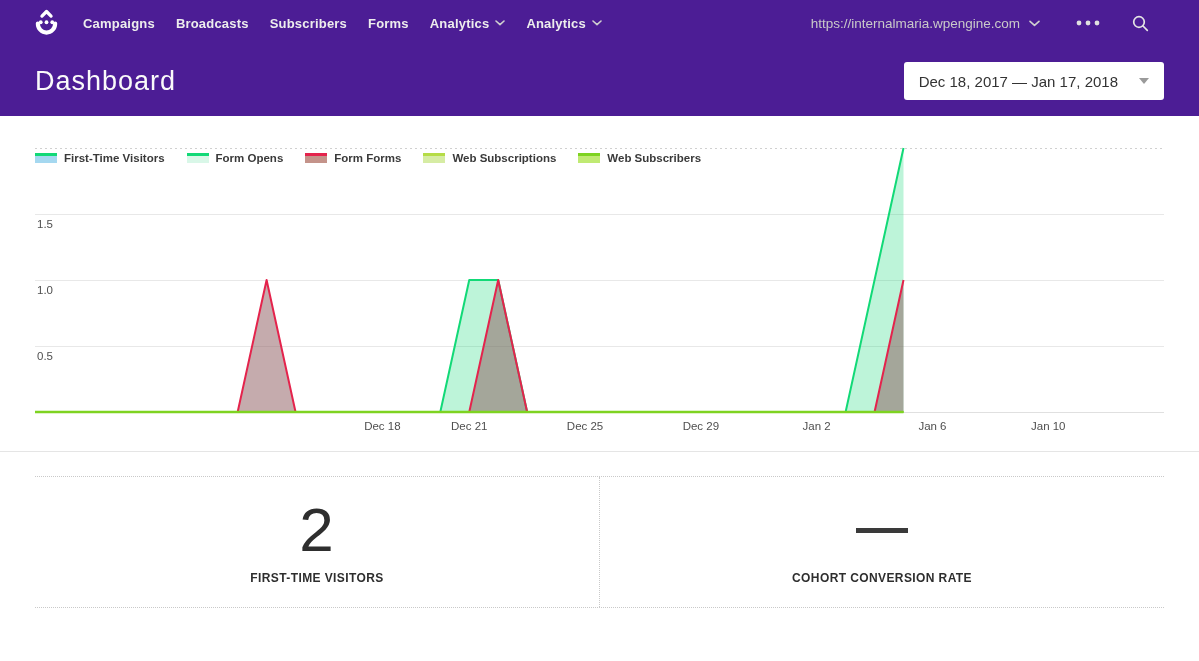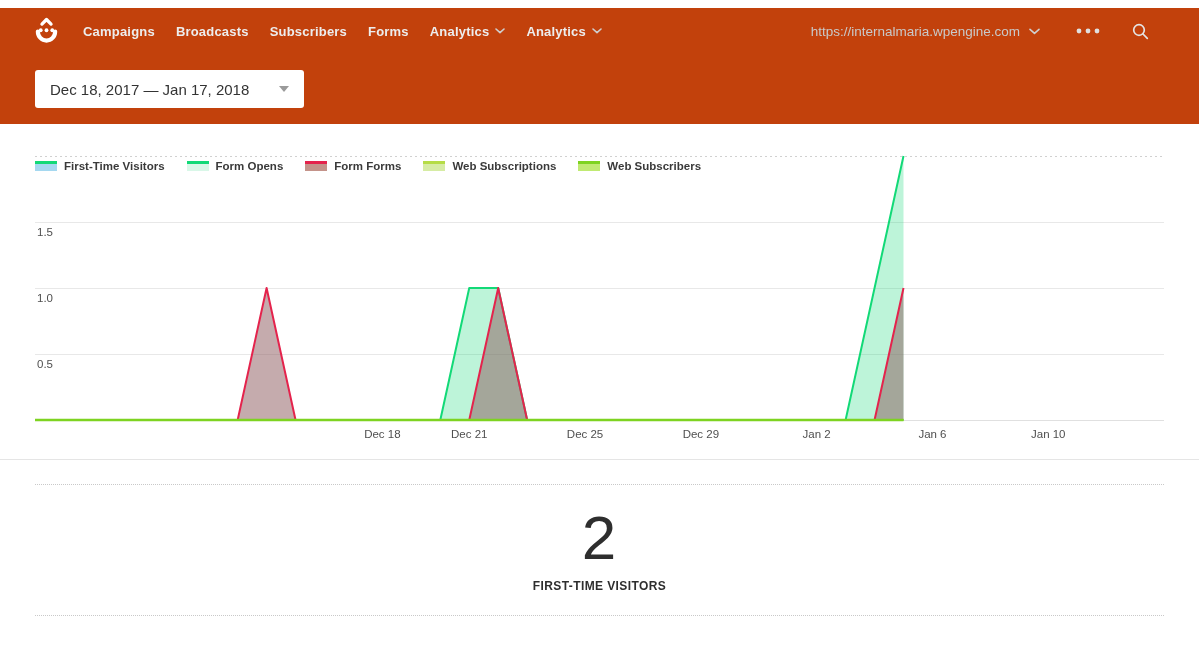--- a/index.html
+++ b/index.html
@@ -3,37 +3,37 @@
 <meta charset="utf-8">
 <style>
   * { box-sizing: border-box; }
   html,body { margin:0; padding:0; }
   body {
     width:1199px; height:661px; overflow:hidden;
     background:#ffffff;
     font-family:"Liberation Sans", sans-serif;
   }
   
-  .header { background:#c2410c; height:116px;margin-top:8px; }
+  .header { background:#4c1d95; height:116px; }
   .nav-row { display:flex; align-items:center; height:46px; padding:0 50px 0 30px; }
   .logo { width:33px; height:33px; margin-right:20px; flex:0 0 auto; cursor:pointer; }
   .nav-items { display:flex; gap:21px; list-style:none; margin:0; padding:0; }
   .nav-item { color:#ededed; font-size:13px; font-weight:bold; letter-spacing:.2px;
               display:flex; align-items:center; gap:6px; cursor:pointer; white-space:nowrap; }
   .flex-spacer { flex:1; }
   .account-switcher { display:flex; align-items:center; gap:9px; color:#c9c9c9;
                       font-size:13.5px; cursor:pointer; white-space:nowrap; }
   .icon-btn { background:none; border:none; padding:0; cursor:pointer; display:flex; align-items:center; }
   .more-btn { margin-left:36px; }
   .search-btn { margin-left:32px; }
   .title-row { display:flex; align-items:center; justify-content:space-between;
                height:70px; padding:0 35px; }
   .page-title { color:#fafafa; font-size:27px; font-weight:300; letter-spacing:1px; }
   .date-btn { background:#ffffff; border:none; border-radius:3px; height:38px;
-              display:flex; align-items:center; gap:30px; padding:0 15px;
+              display:flex; align-items:center; gap:21px; padding:0 15px;
               font-family:"Liberation Sans", sans-serif;
               font-size:15px; color:#333333; cursor:pointer; }
   .caret-down { width:0; height:0; border-left:5px solid transparent;
                 border-right:5px solid transparent; border-top:6px solid #9a9a9a; }
   
   .chart-section { position:relative; height:336px; border-bottom:1px solid #e5e5e5; }
   .chart-svg { position:absolute; top:0; left:0; }
   .legend { position:absolute; top:36px; left:35px; display:flex; gap:22px; }
   .legend-item { display:flex; align-items:center; gap:7px; font-size:11.5px;
                  font-weight:bold; color:#3a3a3a; cursor:pointer; white-space:nowrap; }
@@ -103,20 +103,21 @@
       </svg>
     </button>
     <button class="icon-btn search-btn">
       <svg width="17" height="17" viewBox="0 0 17 17">
         <circle cx="7" cy="7" r="5.3" stroke="#e5e5e5" stroke-width="1.7" fill="none"></circle>
         <line x1="11" y1="11" x2="15.3" y2="15.3" stroke="#e5e5e5" stroke-width="1.7" stroke-linecap="round"></line>
       </svg>
     </button>
   </div>
   <div class="title-row">
+    <div class="page-title">Dashboard</div>
     <button class="date-btn">
       <span>Dec 18, 2017 — Jan 17, 2018</span>
       <span class="caret-down"></span>
     </button>
   </div>
 </div>
 
 <div class="chart-section">
   <svg id="chart-svg" class="chart-svg" width="1199" height="336" viewBox="0 116 1199 336">
       <line x1="35" x2="1164" y1="346" y2="346" stroke="#e8e8e8" stroke-width="1" shape-rendering="crispEdges"></line>
@@ -167,13 +168,19 @@
         <span>Web Subscribers</span>
       </div>
     </div>
 </div>
 
 <div class="stats-section" id="stats-row">
     <div class="stat-cell">
       <div class="stat-value">2</div>
       <div class="stat-label">FIRST-TIME VISITORS</div>
     </div>
+    <div class="stat-cell">
+      <div class="stat-value">
+        <div class="stat-dash-bar"></div>
+      </div>
+      <div class="stat-label">COHORT CONVERSION RATE</div>
+    </div>
   </div>
 
 </body></html>

